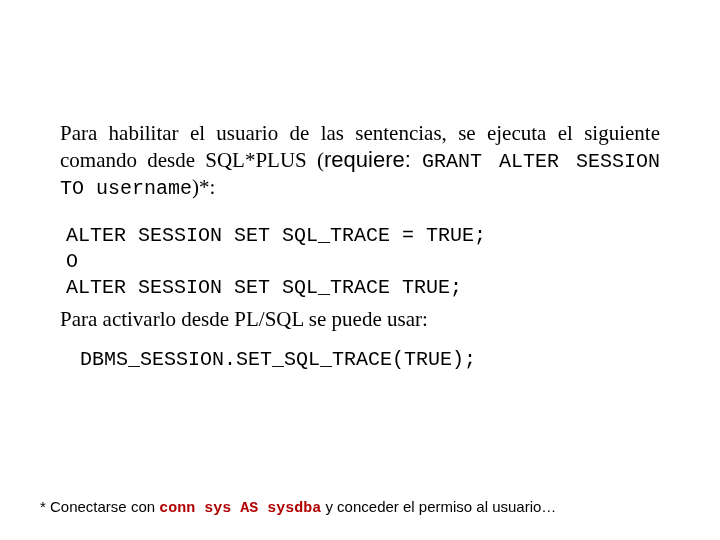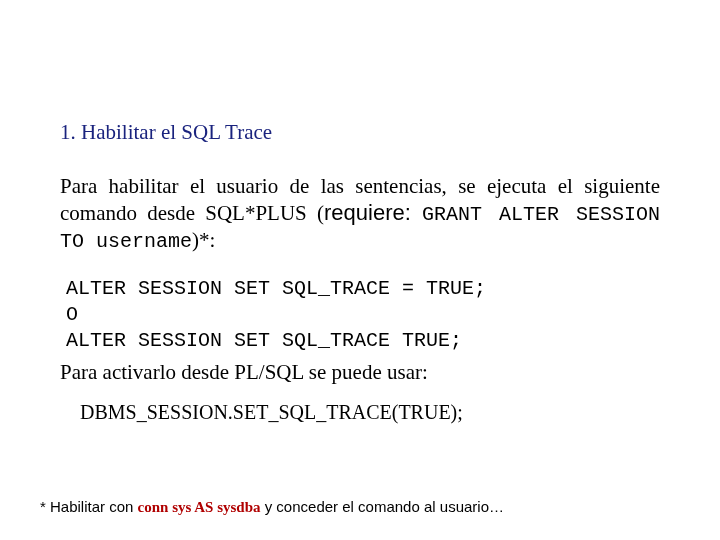--- a/index.html
+++ b/index.html
@@ -41,59 +41,58 @@
     font-size: 20px;
     line-height: 1.3;
     margin: 0 0 6px 6px;
     white-space: pre;
   }
   .para2 {
     font-size: 21px;
     margin: 4px 0 16px 0;
   }
   .codeline {
-    font-family: Liberation Serif, serif;
+    font-family: Liberation Mono, monospace;
     font-size: 20px;
     margin: 0 0 18px 20px;
   }
   .footnote {
     font-family: Arial, Helvetica, sans-serif;
     font-size: 15px;
     margin: 0;
     padding-left: 0;
   }
   .footnote .mono {
-    font-family: Liberation Serif, serif;
+    font-family: Liberation Mono, monospace;
     color: #b00000;
     font-weight: bold;
     font-size: 15px;
   }
   .footer {
     position: absolute;
     left: 40px;
     top: 498px;
     width: 660px;
   }
 </style>
 </head>
 <body>
 
 <div class="page">
-  <h2 class="heading">1. Habilitar el SQL Trace</h2>
 
   <p class="para">
     <span>Para habilitar el usuario de las sentencias, se ejecuta el siguiente comando desde SQL*PLUS (</span><span class="sans">requiere: </span><span class="mono">GRANT ALTER SESSION TO username</span><span>)*:</span>
   </p>
 
   <div class="codeblock"><span>ALTER SESSION SET SQL_TRACE = TRUE;</span>
 <span>O</span>
 <span>ALTER SESSION SET SQL_TRACE TRUE;</span></div>
 
   <p class="para2">Para activarlo desde PL/SQL se puede usar:</p>
 
   <div class="codeline">DBMS_SESSION.SET_SQL_TRACE(TRUE);</div>
 </div>
 
 <div class="footer">
   <p class="footnote">
-    <span>* Habilitar con </span><span class="mono">conn sys AS sysdba</span><span> y conceder el comando al usuario…</span>
+    <span>* Conectarse con </span><span class="mono">conn sys AS sysdba</span><span> y conceder el permiso al usuario…</span>
   </p>
 </div>
 
 </body></html>

